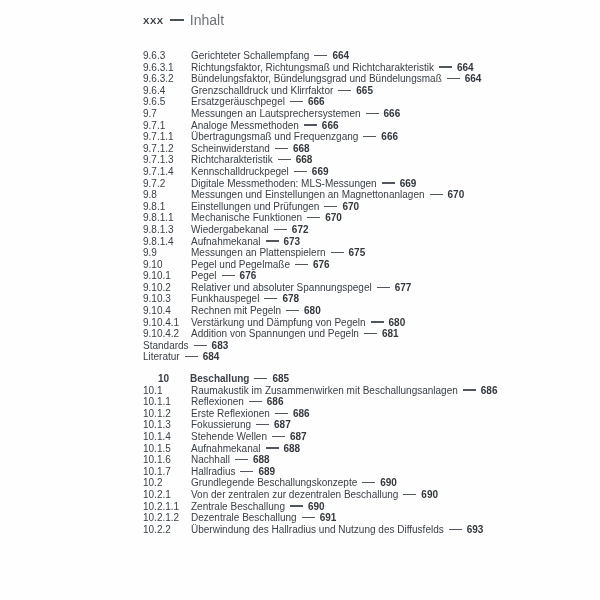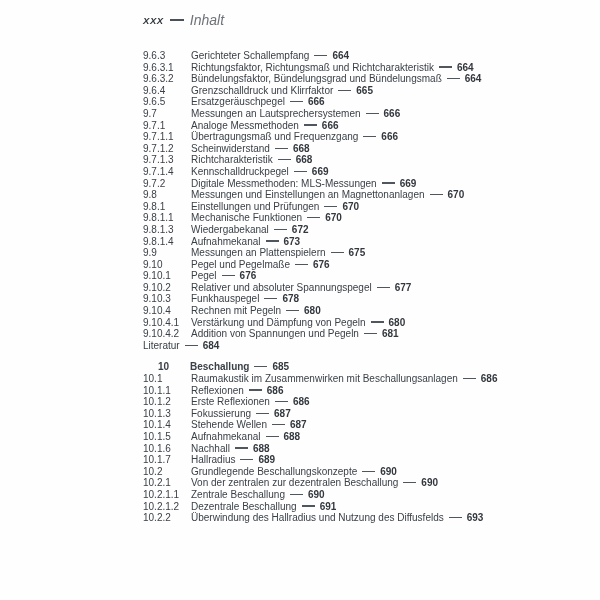--- a/index.html
+++ b/index.html
@@ -18,21 +18,20 @@
     background: #fefefe;
   }
   .header {
     position: absolute;
     left: 143px;
     top: 14px;
     height: 12px;
     display: flex;
     align-items: center;
     font-size: 9.5px;
-    font-style: italic;
   }
   .page-num {
     font-weight: 700;
     color: #33383e;
     letter-spacing: 0.6px;
   }
   .hdr-dash {
     display: inline-block;
     width: 14px;
     height: 1.3px;
@@ -105,20 +104,21 @@
       <div class="row"><span class="num">9.8.1.3</span><span class="title">Wiedergabekanal</span><span class="dash"></span><span class="pg">672</span></div>
       <div class="row"><span class="num">9.8.1.4</span><span class="title">Aufnahmekanal</span><span class="dash"></span><span class="pg">673</span></div>
       <div class="row"><span class="num">9.9</span><span class="title">Messungen an Plattenspielern</span><span class="dash"></span><span class="pg">675</span></div>
       <div class="row"><span class="num">9.10</span><span class="title">Pegel und Pegelmaße</span><span class="dash"></span><span class="pg">676</span></div>
       <div class="row"><span class="num">9.10.1</span><span class="title">Pegel</span><span class="dash"></span><span class="pg">676</span></div>
       <div class="row"><span class="num">9.10.2</span><span class="title">Relativer und absoluter Spannungspegel</span><span class="dash"></span><span class="pg">677</span></div>
       <div class="row"><span class="num">9.10.3</span><span class="title">Funkhauspegel</span><span class="dash"></span><span class="pg">678</span></div>
       <div class="row"><span class="num">9.10.4</span><span class="title">Rechnen mit Pegeln</span><span class="dash"></span><span class="pg">680</span></div>
       <div class="row"><span class="num">9.10.4.1</span><span class="title">Verstärkung und Dämpfung von Pegeln</span><span class="dash"></span><span class="pg">680</span></div>
       <div class="row"><span class="num">9.10.4.2</span><span class="title">Addition von Spannungen und Pegeln</span><span class="dash"></span><span class="pg">681</span></div>
+      <div class="row plain"><span class="title">Standards</span><span class="dash"></span><span class="pg">683</span></div>
       <div class="row plain"><span class="title">Literatur</span><span class="dash"></span><span class="pg">684</span></div>
       <div class="row chapter gap"><span class="num">10</span><span class="title">Beschallung</span><span class="dash"></span><span class="pg">685</span></div>
       <div class="row"><span class="num">10.1</span><span class="title">Raumakustik im Zusammenwirken mit Beschallungsanlagen</span><span class="dash"></span><span class="pg">686</span></div>
       <div class="row"><span class="num">10.1.1</span><span class="title">Reflexionen</span><span class="dash"></span><span class="pg">686</span></div>
       <div class="row"><span class="num">10.1.2</span><span class="title">Erste Reflexionen</span><span class="dash"></span><span class="pg">686</span></div>
       <div class="row"><span class="num">10.1.3</span><span class="title">Fokussierung</span><span class="dash"></span><span class="pg">687</span></div>
       <div class="row"><span class="num">10.1.4</span><span class="title">Stehende Wellen</span><span class="dash"></span><span class="pg">687</span></div>
       <div class="row"><span class="num">10.1.5</span><span class="title">Aufnahmekanal</span><span class="dash"></span><span class="pg">688</span></div>
       <div class="row"><span class="num">10.1.6</span><span class="title">Nachhall</span><span class="dash"></span><span class="pg">688</span></div>
       <div class="row"><span class="num">10.1.7</span><span class="title">Hallradius</span><span class="dash"></span><span class="pg">689</span></div>

